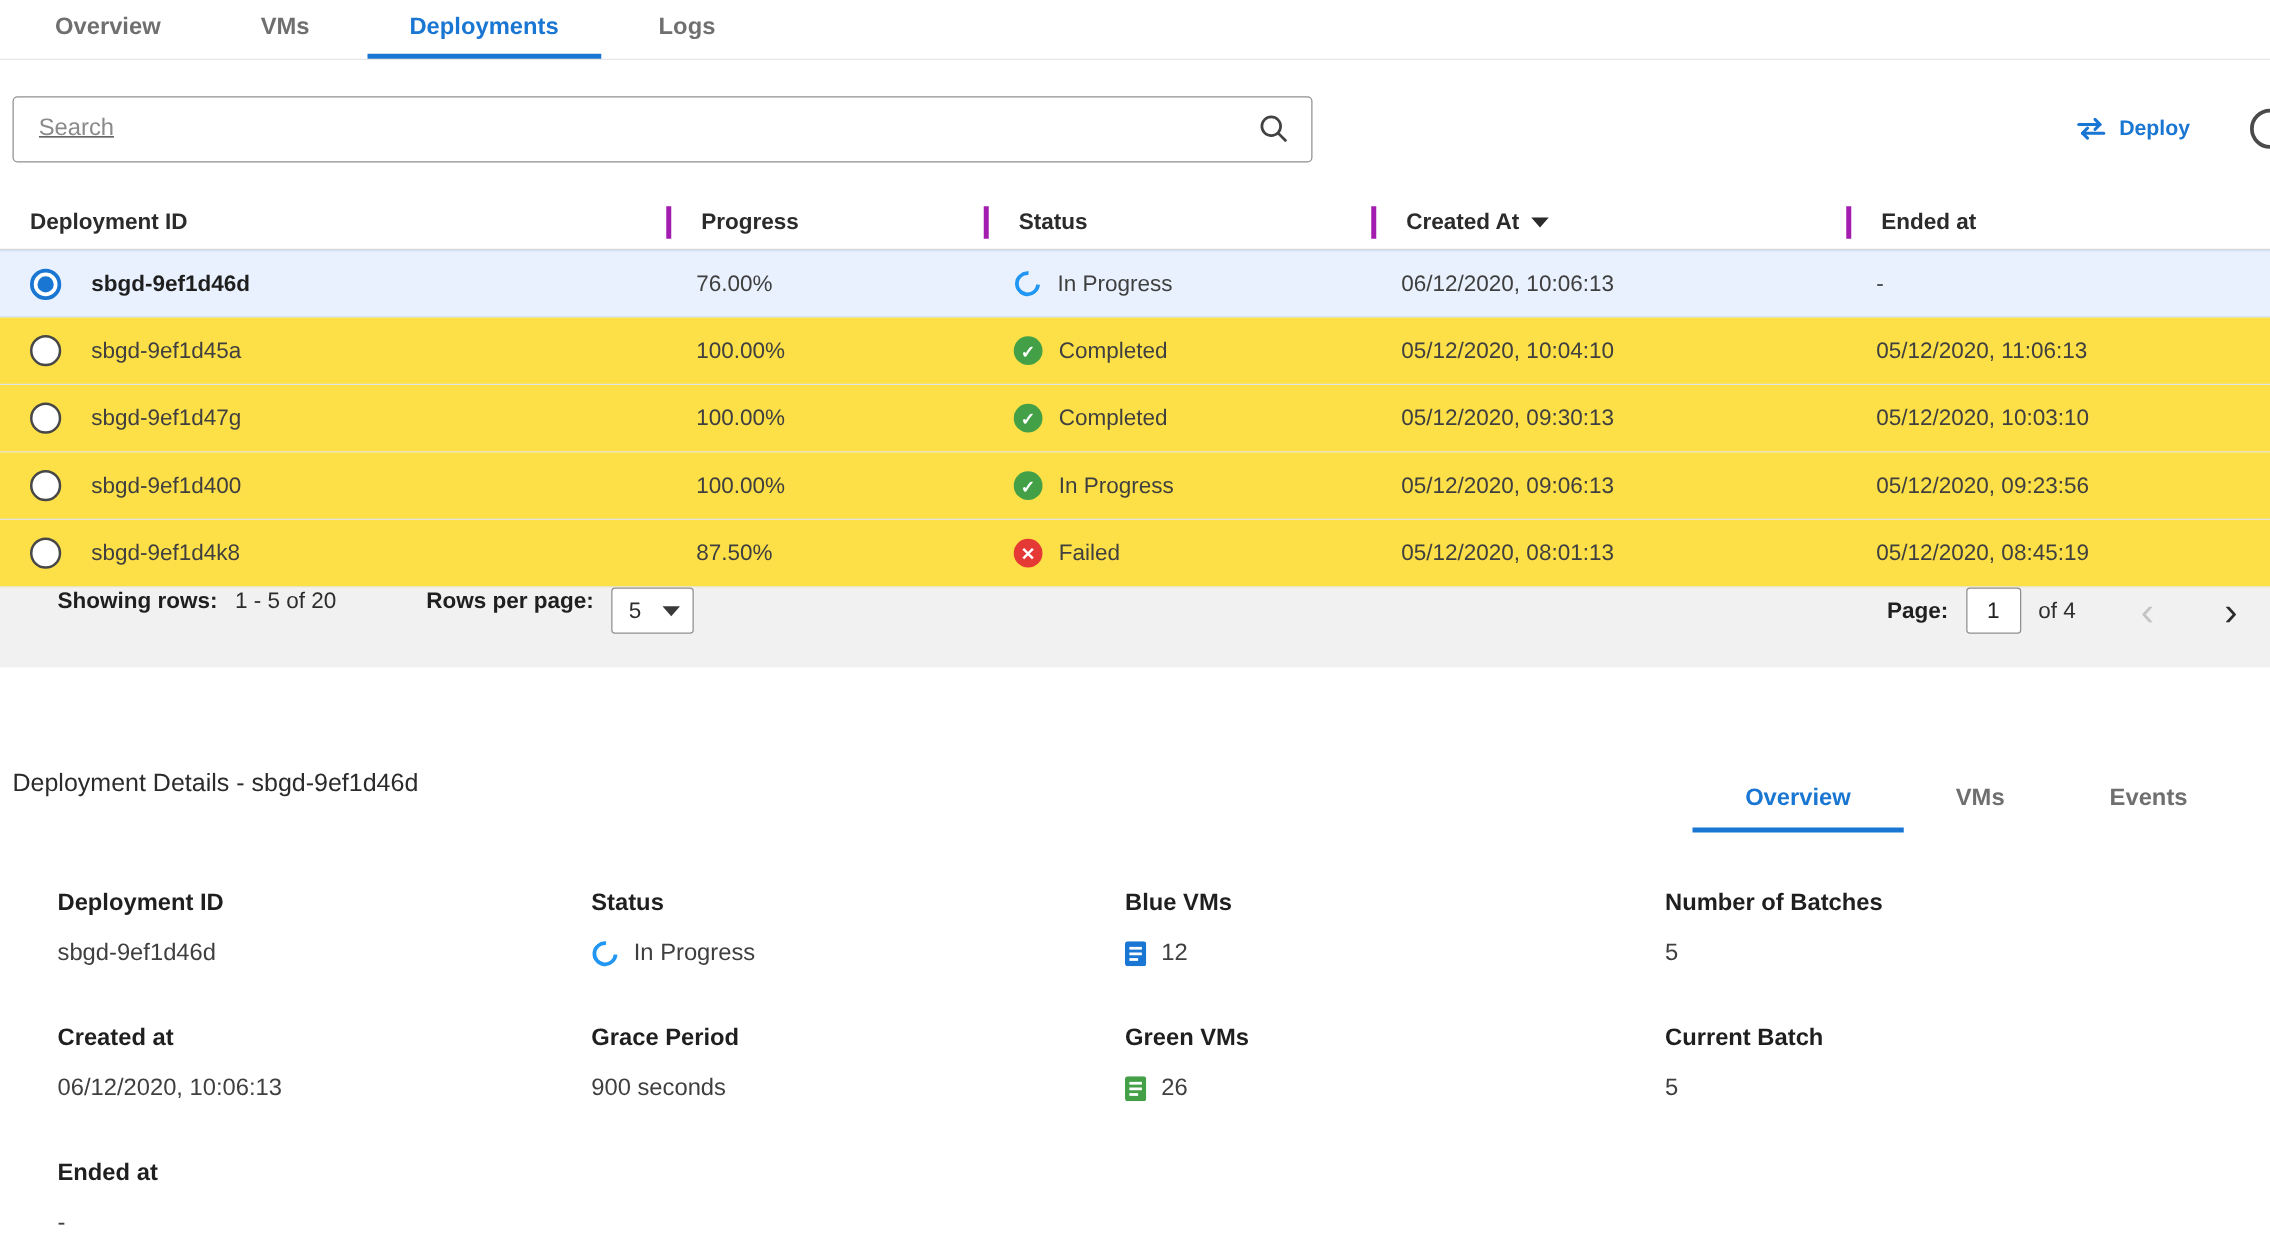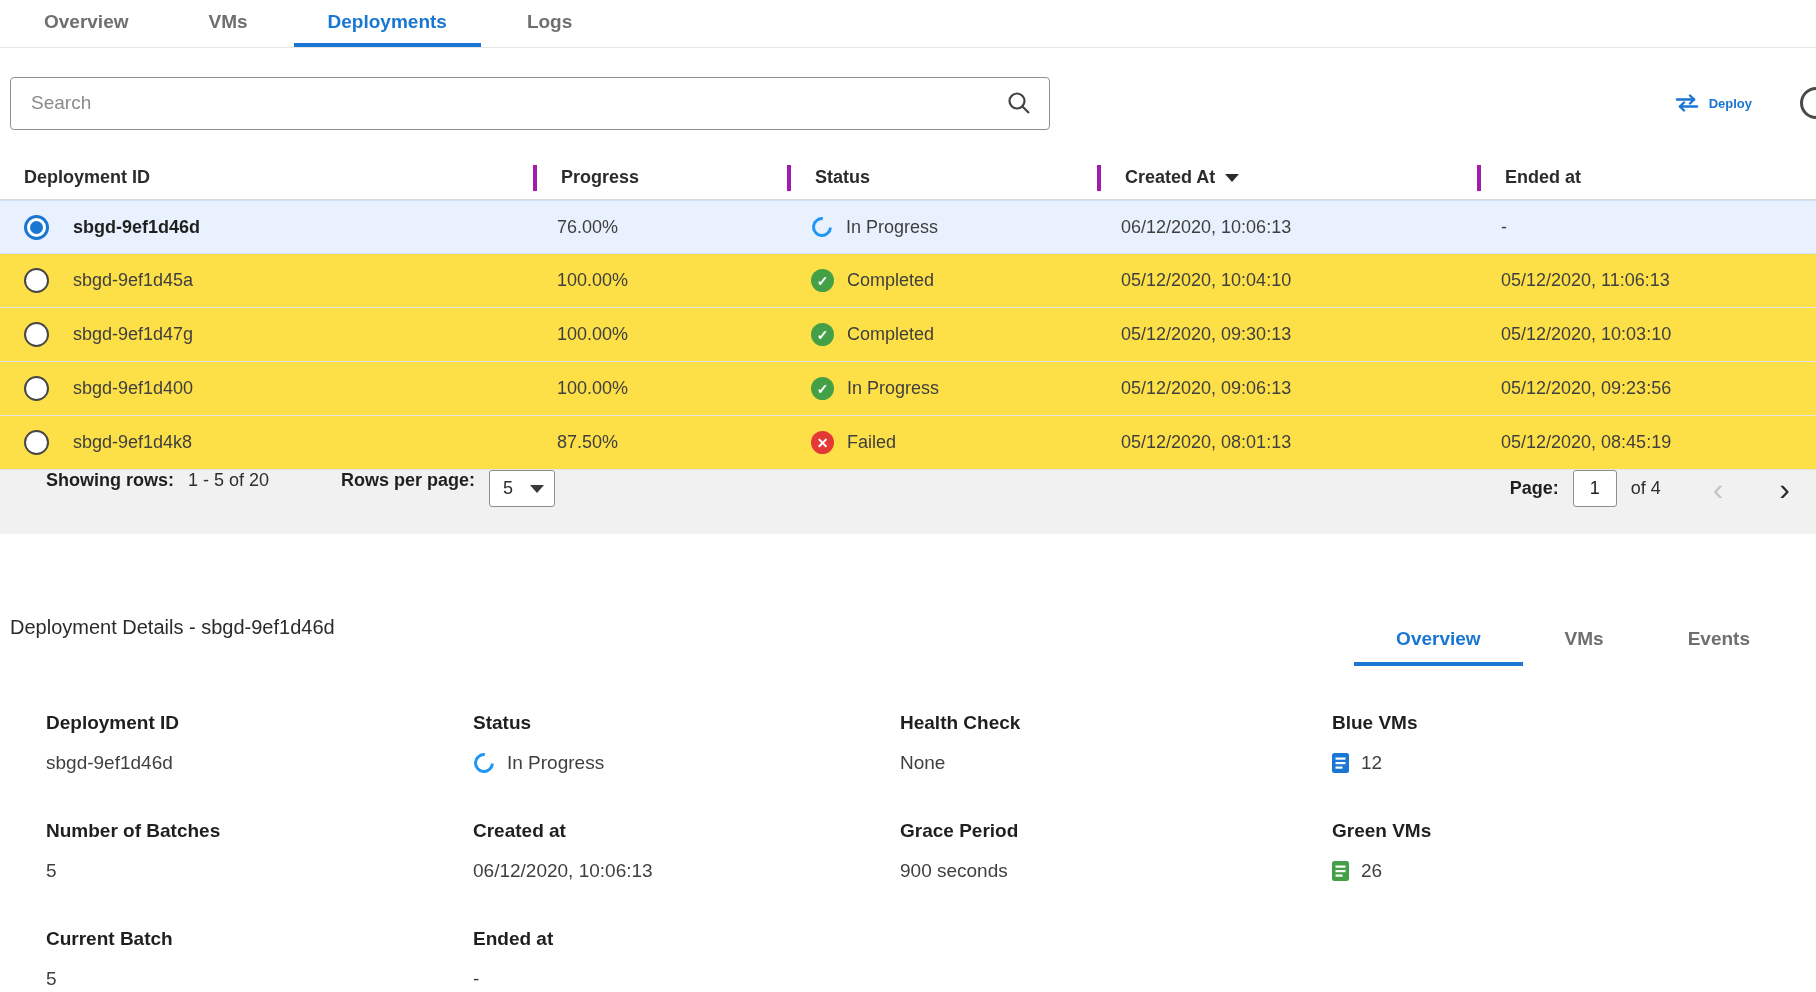--- a/index.html
+++ b/index.html
@@ -16,24 +16,24 @@
   html,body{width:1816px;height:992px;background:#fff;font-family:"Liberation Sans",sans-serif;color:var(--text);overflow:hidden;}
 
   
   .top-tabs{display:flex;align-items:stretch;height:48px;border-bottom:1px solid #e6e6e6;padding-left:10px;gap:12px;}
   .tab{display:flex;align-items:center;padding:0 34px;font-size:19px;font-weight:bold;color:var(--muted);border-bottom:4px solid transparent;cursor:pointer;}
   .tab.active{color:var(--accent);border-bottom-color:var(--accent);}
 
   
   .toolbar{position:relative;display:flex;align-items:center;height:62px;margin-top:24px;padding-left:10px;overflow:hidden;}
   .search-box{position:relative;width:1040px;height:53px;}
-  .search-input{width:100%;height:100%;border:1px solid #909090;border-radius:4px;font-size:19px;padding:0 60px 0 20px;color:#333;outline:none;font-family:"Liberation Sans",sans-serif;}
+  .search-input{width:100%;height:100%;border:1px solid #909090;border-radius:4px;font-size:19px;padding:0 60px 0 20px;color:#333;outline:none;font-family:"Liberation Sans",sans-serif;text-decoration:underline;}
   .search-input::placeholder{color:#8a8a8a;}
   .search-icon{position:absolute;right:18px;top:13px;width:26px;height:26px;cursor:pointer;}
-  .deploy-btn{display:flex;align-items:center;gap:10px;color:var(--accent);font-size:13px;font-weight:bold;margin-left:auto;margin-right:64px;cursor:pointer;white-space:nowrap;}
+  .deploy-btn{display:flex;align-items:center;gap:10px;color:var(--accent);font-size:17px;font-weight:bold;margin-left:auto;margin-right:64px;cursor:pointer;white-space:nowrap;}
   .partial-icon{position:absolute;right:-16px;top:50%;transform:translateY(-50%);width:32px;height:32px;border:3px solid #4a4a4a;border-radius:50%;cursor:pointer;}
 
   
   .grid-cols{display:grid;grid-template-columns:533px 254px 310px 380px 1fr;}
   .thead{height:44px;align-items:center;border-bottom:1px solid #d9d9d9;margin-top:22px;font-weight:bold;color:#2b2b2b;font-size:18px;}
   .th{display:flex;align-items:center;gap:10px;padding-left:24px;height:26px;}
   .th + .th{border-left:4px solid #a21caf;}
   .sort-caret{width:0;height:0;border-left:7px solid transparent;border-right:7px solid transparent;border-top:8px solid #2b2b2b;display:inline-block;}
 
   .trow{height:54px;align-items:center;border-bottom:1px solid var(--border);font-size:18px;color:#3f3f3f;cursor:pointer;background:#fde047;}
@@ -239,24 +239,20 @@
     </div>
 
     <div class="field">
       <div class="field-label">Status</div>
       <div class="field-value">
         <span class="status-dot" data-status="in-progress"></span>
         <span>In Progress</span>
       </div>
     </div>
 
-    <div class="field">
-      <div class="field-label">Health Check</div>
-      <div class="field-value">None</div>
-    </div>
 
     <div class="field">
       <div class="field-label">Blue VMs</div>
       <div class="field-value">
         <span class="vm-icon blue">
           <svg width="17" height="20" viewBox="0 0 17 20">
               <rect x="0" y="0" width="17" height="20" rx="2.5" fill="currentColor"></rect>
               <rect x="3.5" y="4.5" width="10" height="2.2" fill="#fff"></rect>
               <rect x="3.5" y="9" width="10" height="2.2" fill="#fff"></rect>
               <rect x="3.5" y="13.5" width="7" height="2.2" fill="#fff"></rect>

